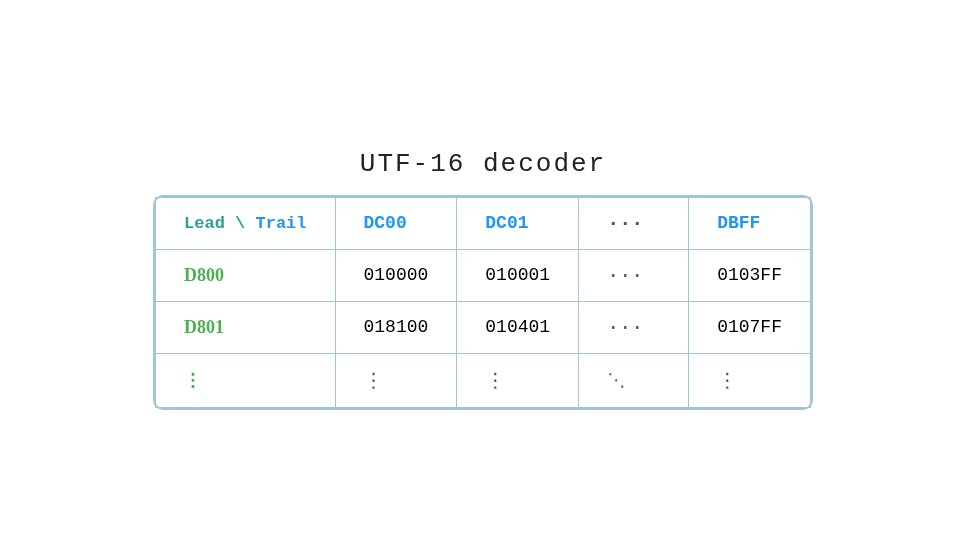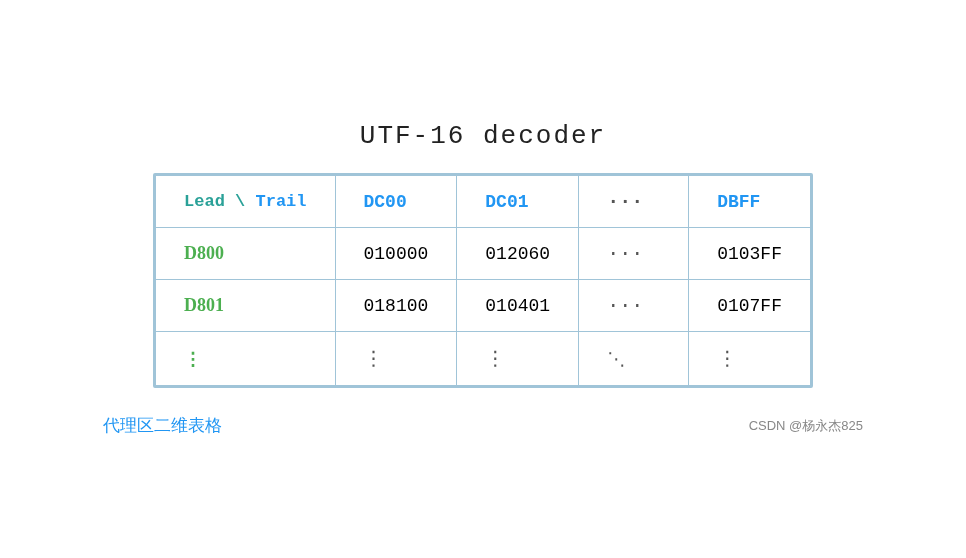--- a/index.html
+++ b/index.html
@@ -16,35 +16,35 @@
       flex-direction: column;
       align-items: center;
       justify-content: center;
       font-family: 'Courier New', Courier, monospace;
     }
 
     .page-container {
       display: flex;
       flex-direction: column;
       align-items: center;
-      gap: 22px;
+      gap: 16px;
       width: 100%;
     }
 
     .page-title {
       font-size: 26px;
       font-weight: normal;
       color: #222222;
       letter-spacing: 2px;
       font-family: 'Courier New', Courier, monospace;
     }
 
     .table-wrapper {
       border: 2px solid #a0c4d8;
-      border-radius: 2px;
+      border-radius: 10px;
     }
 
     table {
       border-collapse: collapse;
       font-family: 'Courier New', Courier, monospace;
       font-size: 18px;
     }
 
     td, th {
       border: 1px solid #a0c4d8;
@@ -136,21 +136,21 @@
           <th class="col-header">DC00</th>
           <th class="col-header">DC01</th>
           <th class="col-header ellipsis-col">···</th>
           <th class="col-header">DBFF</th>
         </tr>
       </thead>
       <tbody id="table-body">
       <tr>
             <td class="row-header">D800</td>
             <td class="cell-data">010000</td>
-            <td class="cell-data">012060</td>
+            <td class="cell-data">010001</td>
             <td class="ellipsis-col">···</td>
             <td class="cell-data">0103FF</td>
           </tr>
           <tr>
             <td class="row-header">D801</td>
             <td class="cell-data">018100</td>
             <td class="cell-data">010401</td>
             <td class="ellipsis-col">···</td>
             <td class="cell-data">0107FF</td>
           </tr>
@@ -158,18 +158,14 @@
             <td class="row-header">⋮</td>
             <td class="vellipsis">⋮</td>
             <td class="vellipsis">⋮</td>
             <td class="diagonal-ellipsis">⋱</td>
             <td class="vellipsis">⋮</td>
           </tr>
         </tbody>
     </table>
   </div>
 
-  <div class="caption-row">
-    <span class="caption-left">代理区二维表格</span>
-    <span class="caption-right">CSDN @杨永杰825</span>
-  </div>
 
 </div>
 
 </body></html>

